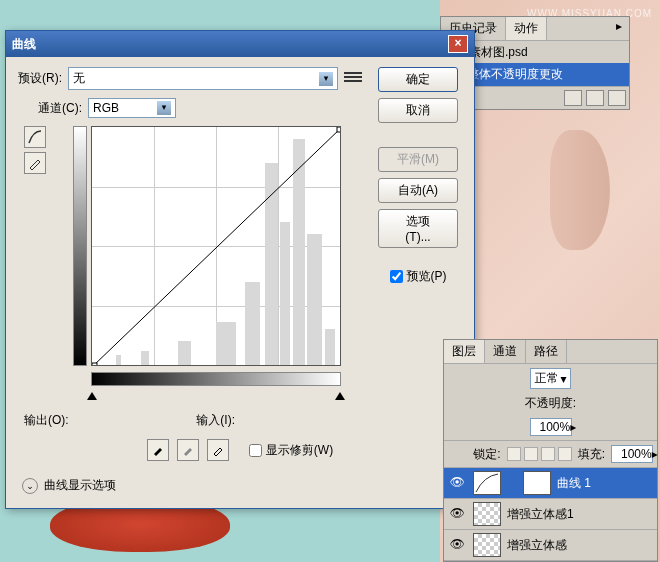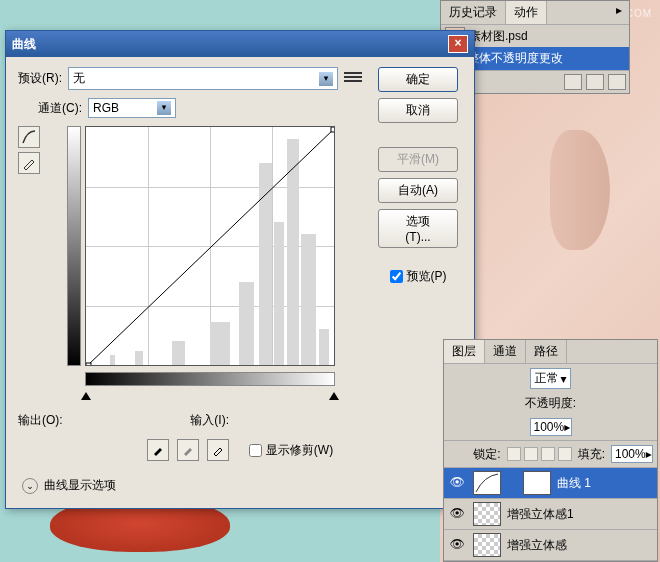--- a/index.html
+++ b/index.html
@@ -4,21 +4,21 @@
 <style>
 * { margin: 0; padding: 0; box-sizing: border-box; font-family: "Microsoft YaHei", SimSun, sans-serif; font-size: 12px; }
 body { width: 660px; height: 562px; background: #a5d6d2; position: relative; overflow: hidden; }
 
 
 .bg-face { position: absolute; top: 0; right: 0; width: 220px; height: 562px; background: linear-gradient(135deg, #e8c5b5 0%, #f0d5c8 50%, #e5c0b0 100%); }
 .bg-lips { position: absolute; bottom: 10px; left: 50px; width: 180px; height: 55px; background: radial-gradient(ellipse, #d04530 0%, #b53520 70%); border-radius: 50% 50% 45% 45%; }
 .bg-ear { position: absolute; top: 130px; right: 50px; width: 60px; height: 120px; background: linear-gradient(90deg, #e5c0b0, #d8b0a0); border-radius: 40% 60% 60% 40%; }
 
 
-.history-panel { position: absolute; top: 0; right: 30px; width: 190px; background: #d4d0c8; border: 1px solid #888; }
+.history-panel { position: absolute; top: 16px; right: 30px; width: 190px; background: #d4d0c8; border: 1px solid #888; }
 .history-tabs { display: flex; background: #d4d0c8; border-bottom: 1px solid #aaa; }
 .history-tab { padding: 3px 8px; background: #e8e4dc; border-right: 1px solid #aaa; cursor: pointer; }
 .history-tab.active { background: #d4d0c8; }
 .history-close { position: absolute; right: 2px; top: 2px; width: 16px; text-align: center; cursor: pointer; }
 .history-file { display: flex; align-items: center; padding: 2px 4px; gap: 4px; }
 .history-thumb { width: 20px; height: 18px; background: linear-gradient(#f0d5c8, #e5c0b0); border: 1px solid #888; }
 .history-item { background: #316ac5; color: #fff; padding: 3px 6px; display: flex; align-items: center; gap: 6px; }
 .history-icon { width: 14px; height: 14px; background: #fff; }
 .history-footer { display: flex; justify-content: flex-end; gap: 4px; padding: 3px; border-top: 1px solid #aaa; }
 .history-footer-btn { width: 18px; height: 16px; border: 1px solid #888; background: #e8e4dc; }
@@ -37,21 +37,21 @@
 .label { white-space: nowrap; }
 .combo { border: 1px solid #7f9db9; background: #fff; padding: 2px 4px; display: flex; justify-content: space-between; align-items: center; }
 .combo-arrow { width: 14px; height: 14px; background: linear-gradient(#b8d4f0, #7f9db9); text-align: center; line-height: 12px; font-size: 9px; }
 .preset-combo { width: 270px; }
 .channel-combo { width: 88px; }
 .menu-icon { width: 18px; height: 14px; display: flex; flex-direction: column; gap: 2px; }
 .menu-icon span { height: 2px; background: #333; }
 .tool-btn { width: 22px; height: 22px; border: 1px solid #888; background: #f0ede5; display: flex; align-items: center; justify-content: center; cursor: pointer; }
 
 
-.curve-area { display: flex; gap: 4px; }
+.curve-area { display: flex; gap: 4px; margin-left: 6px; }
 .curve-left-tools { display: flex; flex-direction: column; gap: 4px; }
 .curve-col { display: flex; flex-direction: column; align-items: center; gap: 4px; }
 .gradient-vert { width: 14px; height: 240px; background: linear-gradient(#fff, #000); border: 1px solid #888; }
 .curve-graph { width: 250px; height: 240px; border: 1px solid #555; background: #fff; position: relative; }
 .grid-line-h, .grid-line-v { position: absolute; background: #ccc; }
 .grid-line-h { width: 100%; height: 1px; }
 .grid-line-v { height: 100%; width: 1px; }
 .histogram { position: absolute; bottom: 0; left: 0; width: 100%; height: 100%; }
 .histo-bar { position: absolute; bottom: 0; background: #d8d8d8; }
 .curve-line { position: absolute; top: 0; left: 0; width: 100%; height: 100%; }
@@ -73,21 +73,21 @@
 .btn.disabled { color: #999; background: #e8e4dc; }
 
 
 .layers-panel { position: absolute; bottom: 0; right: 2px; width: 215px; background: #d4d0c8; border: 1px solid #888; }
 .layers-tabs { display: flex; border-bottom: 1px solid #aaa; }
 .layers-tab { padding: 3px 8px; border-right: 1px solid #aaa; cursor: pointer; }
 .layers-tab.active { background: #e8e4dc; }
 .layers-opts { padding: 4px; display: flex; align-items: center; gap: 6px; border-bottom: 1px solid #aaa; flex-direction: column; }
 .layers-opts2 { padding: 4px; display: flex; align-items: center; gap: 6px; border-bottom: 1px solid #aaa; justify-content: flex-end; }
 .mini-combo { border: 1px solid #7f9db9; background: #fff; padding: 1px 3px; display: flex; align-items: center; gap: 2px; }
-.opacity-box { border: 1px solid #7f9db9; background: #fff; padding: 1px 3px; width: 42px; display: flex; justify-content: space-between; }
+.opacity-box { border: 1px solid #7f9db9; background: #fff; padding: 1px 9px; width: 42px; display: flex; justify-content: space-between; }
 .lock-icons { display: flex; gap: 3px; }
 .lock-icon { width: 14px; height: 14px; background: #f0ede5; border: 1px solid #aaa; }
 .layer-row { display: flex; align-items: center; padding: 3px; gap: 6px; border-bottom: 1px solid #aaa; }
 .layer-row.active { background: #316ac5; color: #fff; }
 .eye-icon { width: 20px; height: 16px; text-align: center; }
 .layer-thumb { width: 28px; height: 24px; background: #fff; border: 1px solid #555; }
 .layer-thumb.checker { background: repeating-conic-gradient(#ccc 0% 25%, #fff 0% 50%) 0 0 / 8px 8px; }
 .layer-link { width: 10px; }
 
 .watermark { position: absolute; top: 8px; right: 8px; color: rgba(255,255,255,0.7); font-size: 10px; letter-spacing: 1px; }

